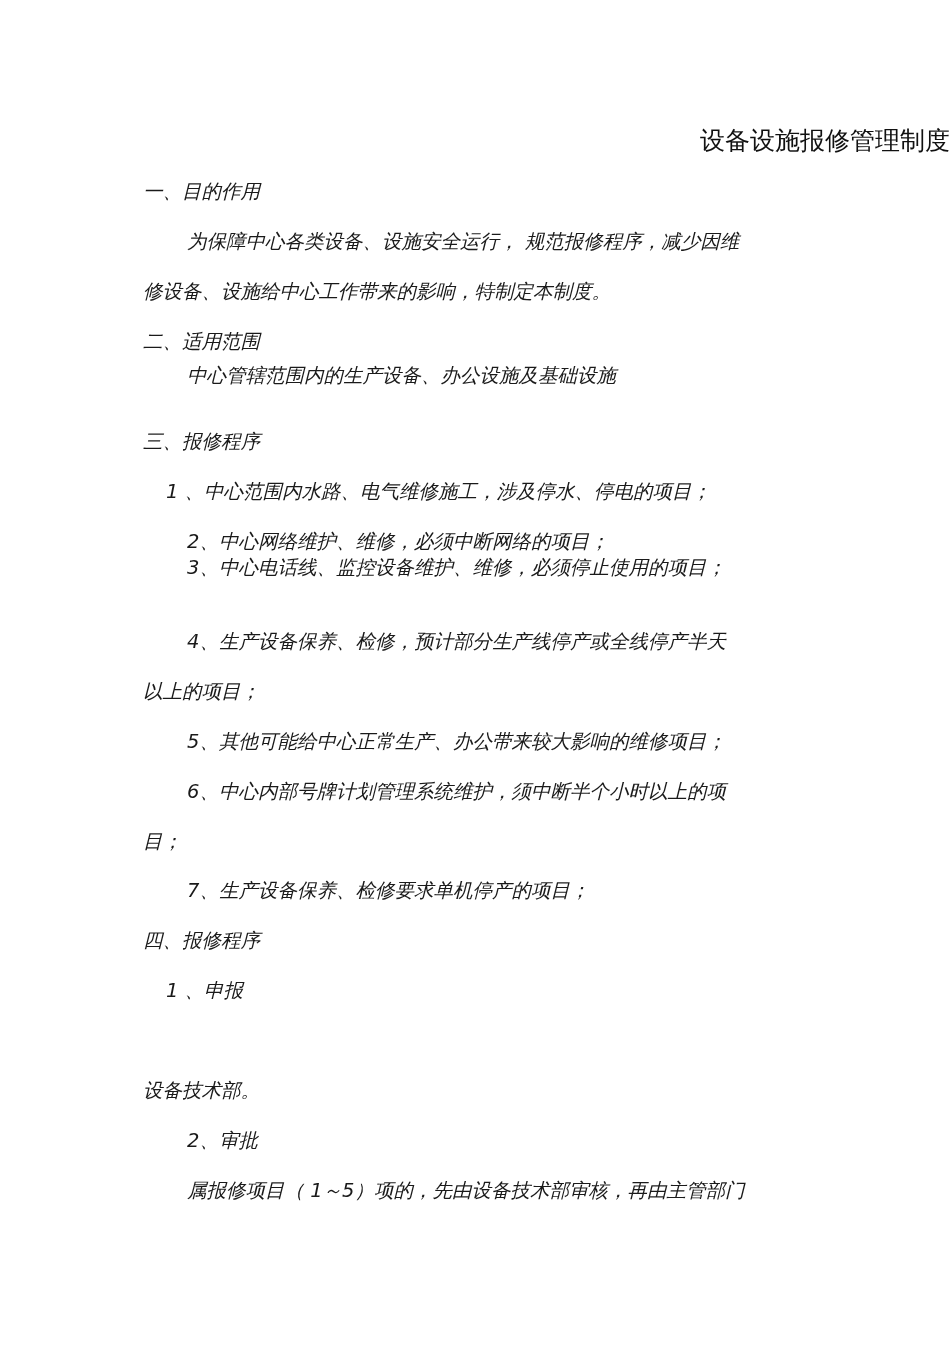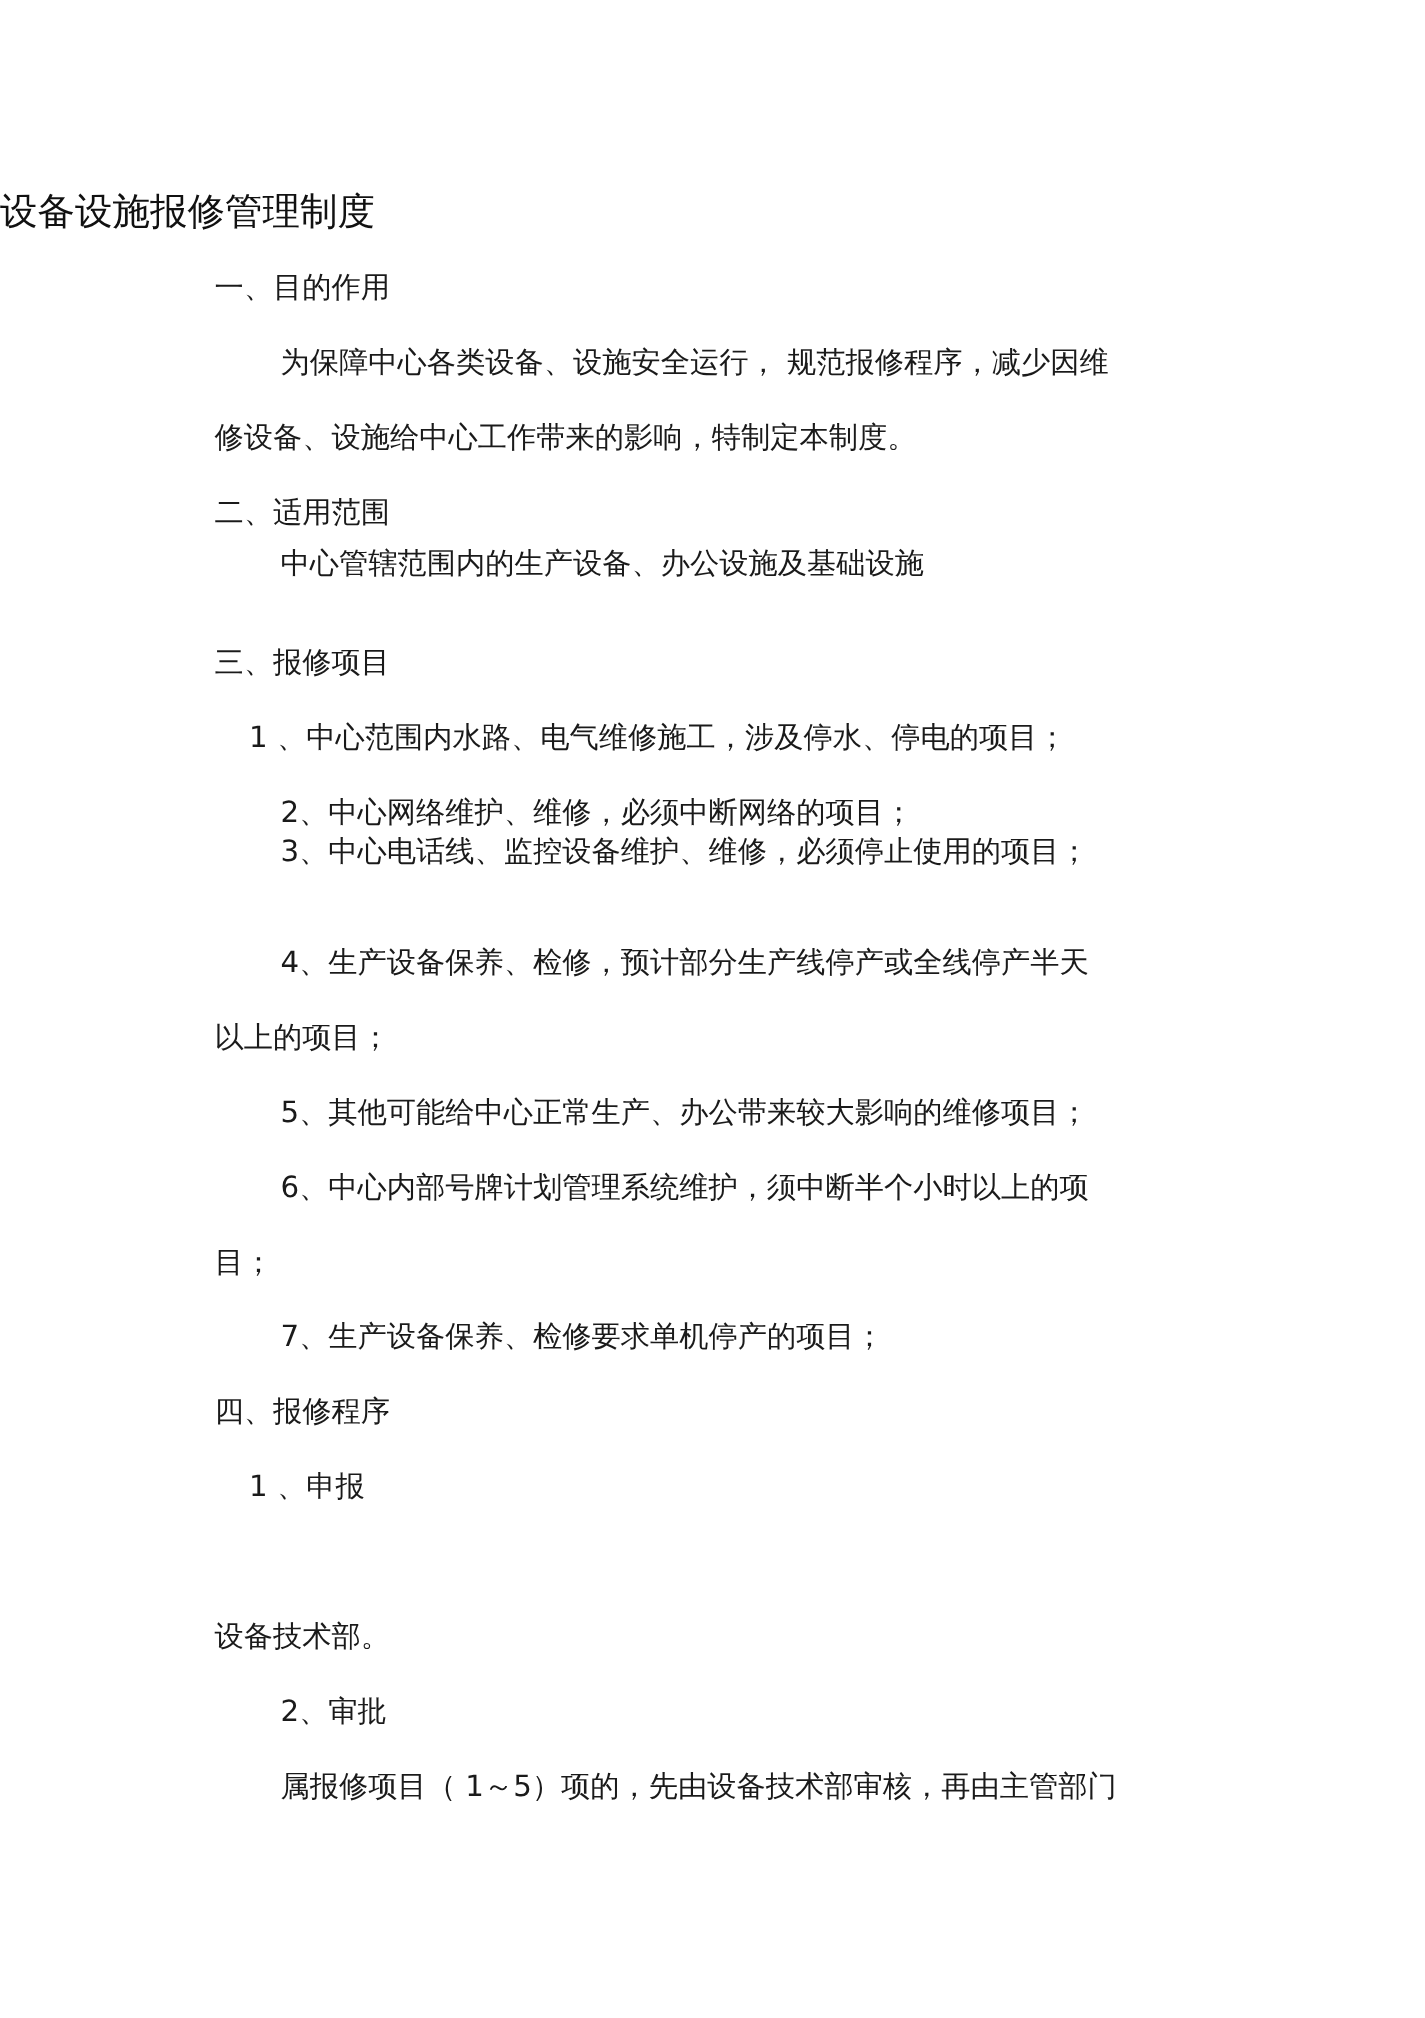--- a/index.html
+++ b/index.html
@@ -21,52 +21,53 @@
       top: 0;
       width: 950px;
       height: 1345px;
       background: #ffffff;
     }
     .title {
       position: absolute;
       left: 0;
       width: 950px;
       top: 124px;
-      text-align: left;
+      text-align: right;
       font-size: 25px;
       line-height: 34px;
       letter-spacing: 0px;
       color: #111;
     }
     .line {
       position: absolute;
       font-size: 19.5px;
       line-height: 28px;
       white-space: nowrap;
       color: #1a1a1a;
+      font-style: italic;
     }
     .l0 { left: 143px; }
     .l1 { left: 187px; }
     .lnum { left: 166px; }
   </style>
 </head>
 <body>
 
 <div class="page">
 
   <div class="title">设备设施报修管理制度</div>
 
   <div class="line l0" style="top:178px">一、目的作用</div>
   <div class="line l0" style="top:278px">修设备、设施给中心工作带来的影响，特制定本制度。</div>
   <div class="line l1" style="top:228px">为保障中心各类设备、设施安全运行，    规范报修程序，减少因维</div>
 
   <div class="line l0" style="top:328px">二、适用范围</div>
   <div class="line l1" style="top:362px">中心管辖范围内的生产设备、办公设施及基础设施</div>
 
-  <div class="line l0" style="top:428px">三、报修项目</div>
+  <div class="line l0" style="top:428px">三、报修程序</div>
   <div class="line lnum" style="top:478px">1  、中心范围内水路、电气维修施工，涉及停水、停电的项目；</div>
   <div class="line l1" style="top:528px">2、中心网络维护、维修，必须中断网络的项目；</div>
   <div class="line l1" style="top:554px">3、中心电话线、监控设备维护、维修，必须停止使用的项目；</div>
   <div class="line l1" style="top:628px">4、生产设备保养、检修，预计部分生产线停产或全线停产半天</div>
   <div class="line l0" style="top:678px">以上的项目；</div>
   <div class="line l1" style="top:728px">5、其他可能给中心正常生产、办公带来较大影响的维修项目；</div>
   <div class="line l1" style="top:778px">6、中心内部号牌计划管理系统维护，须中断半个小时以上的项</div>
   <div class="line l0" style="top:828px">目；</div>
   <div class="line l1" style="top:877px">7、生产设备保养、检修要求单机停产的项目；</div>
 

